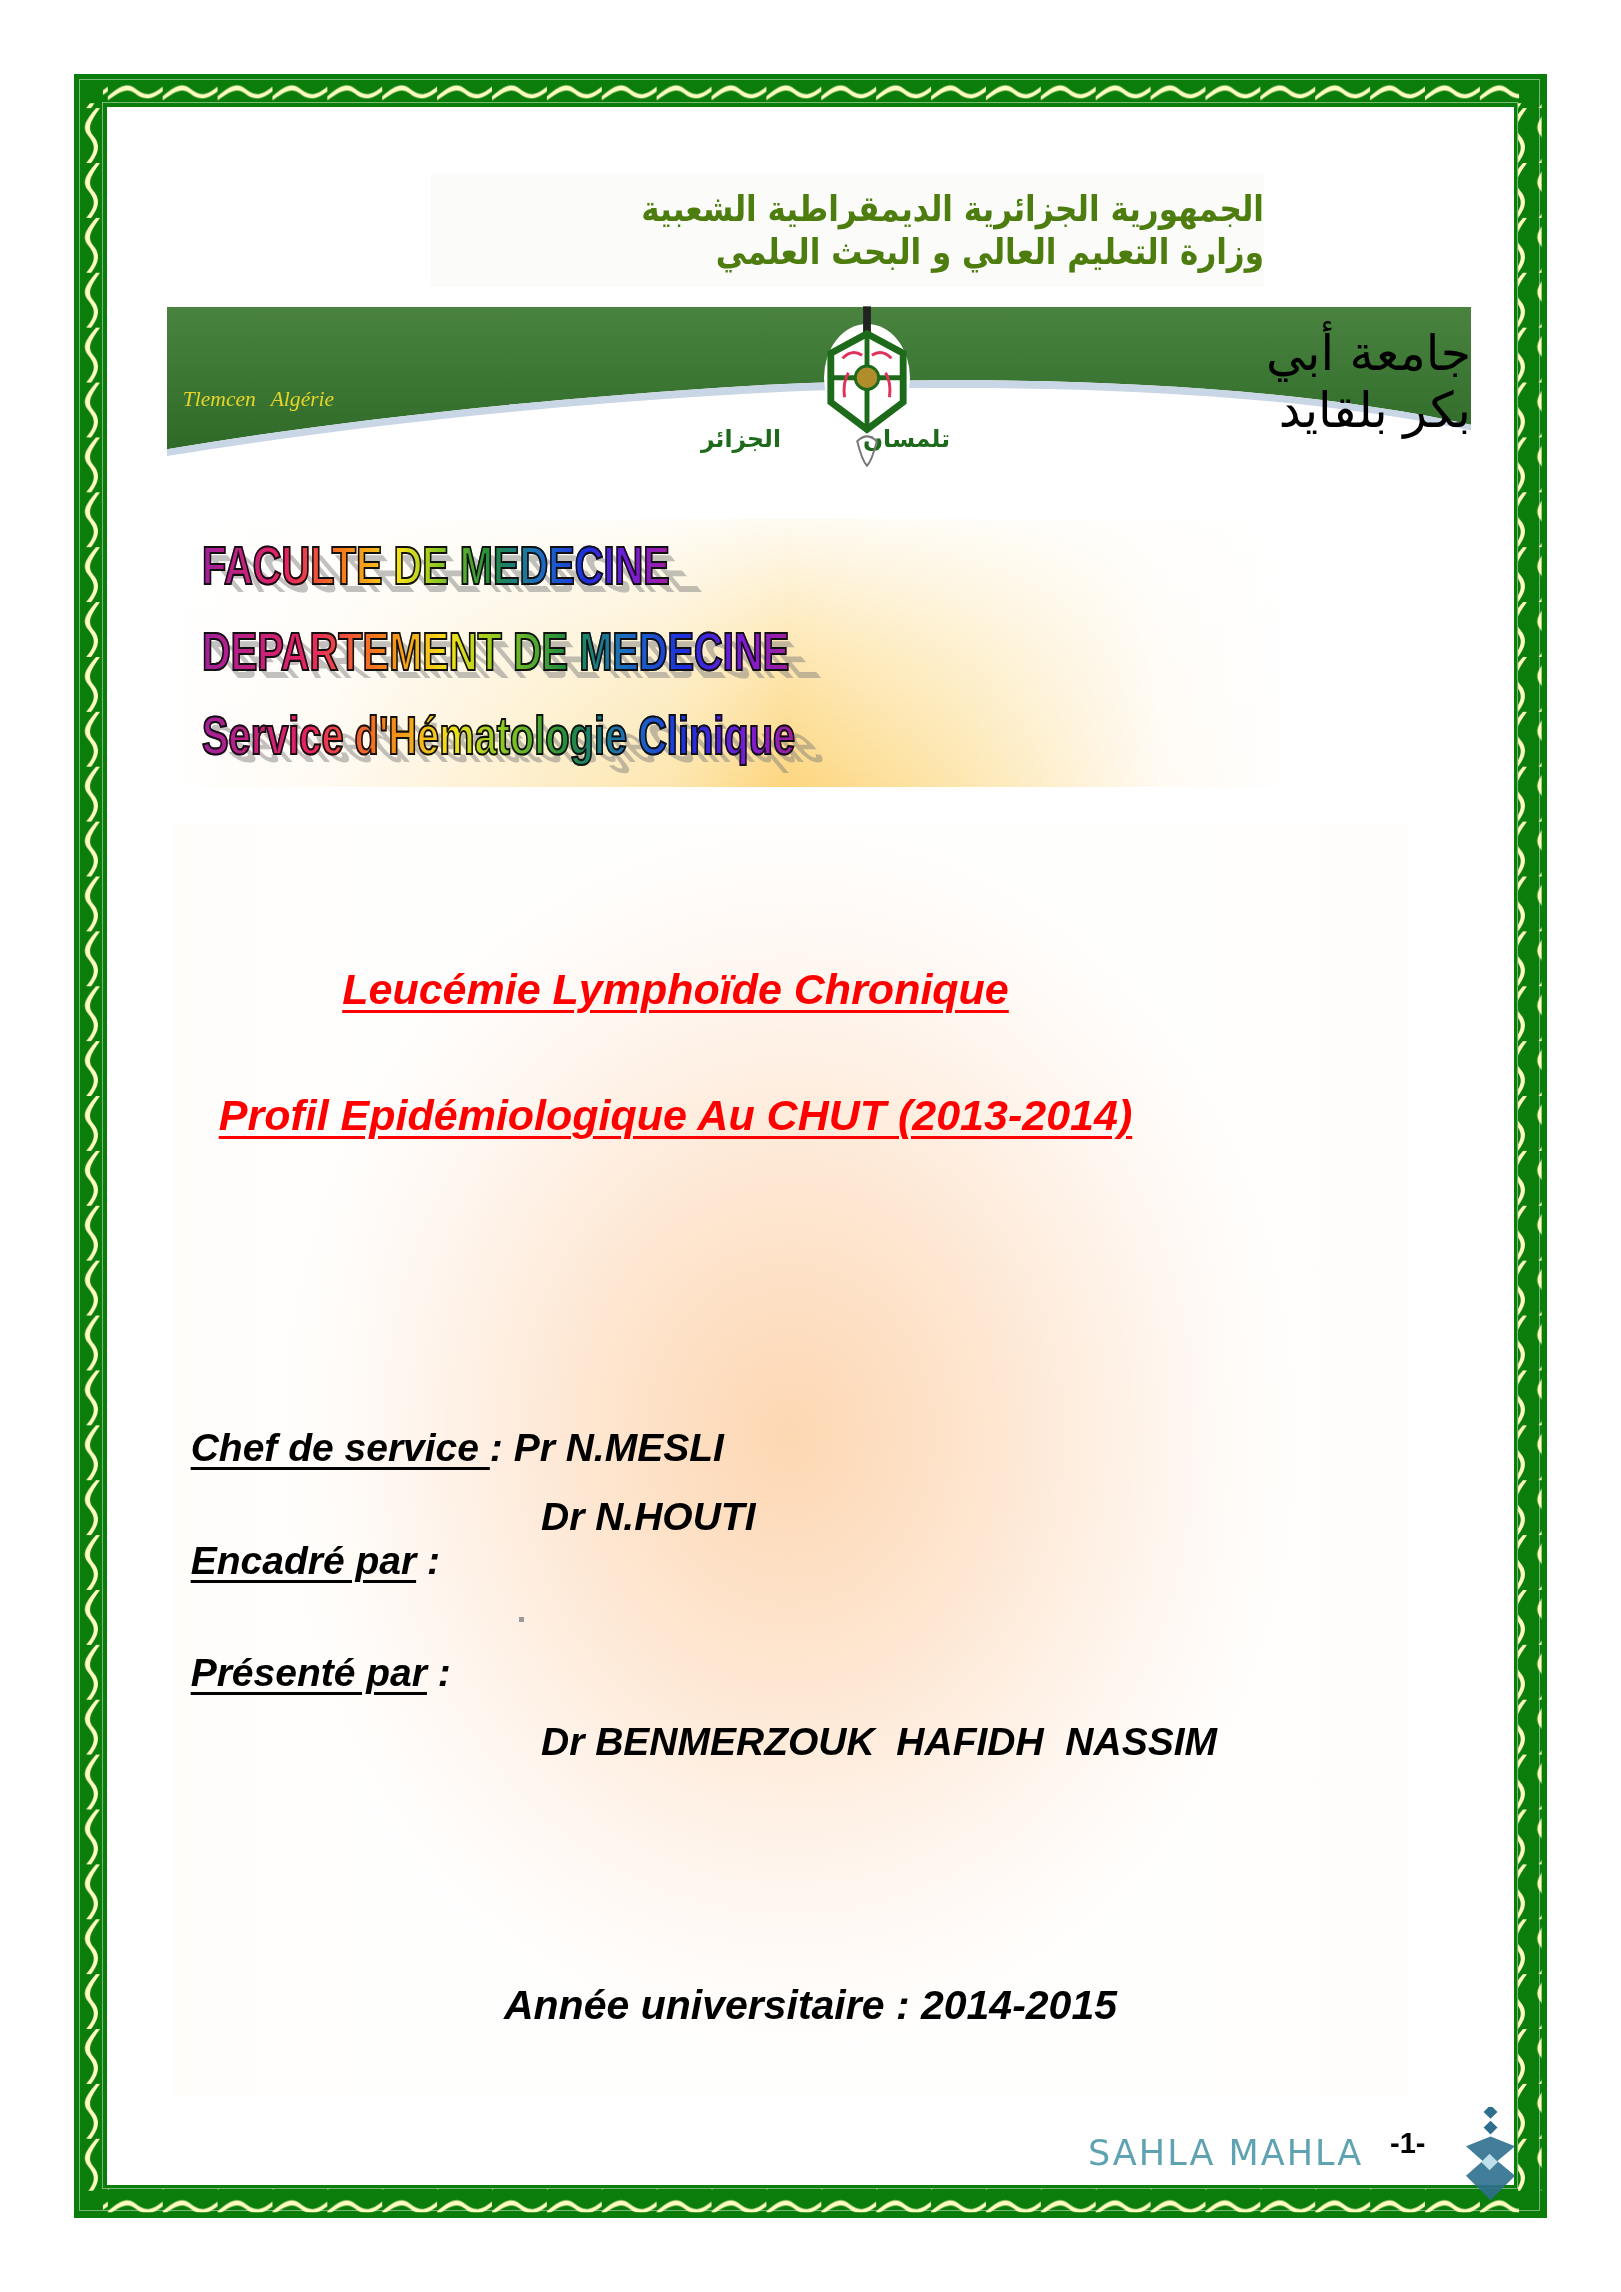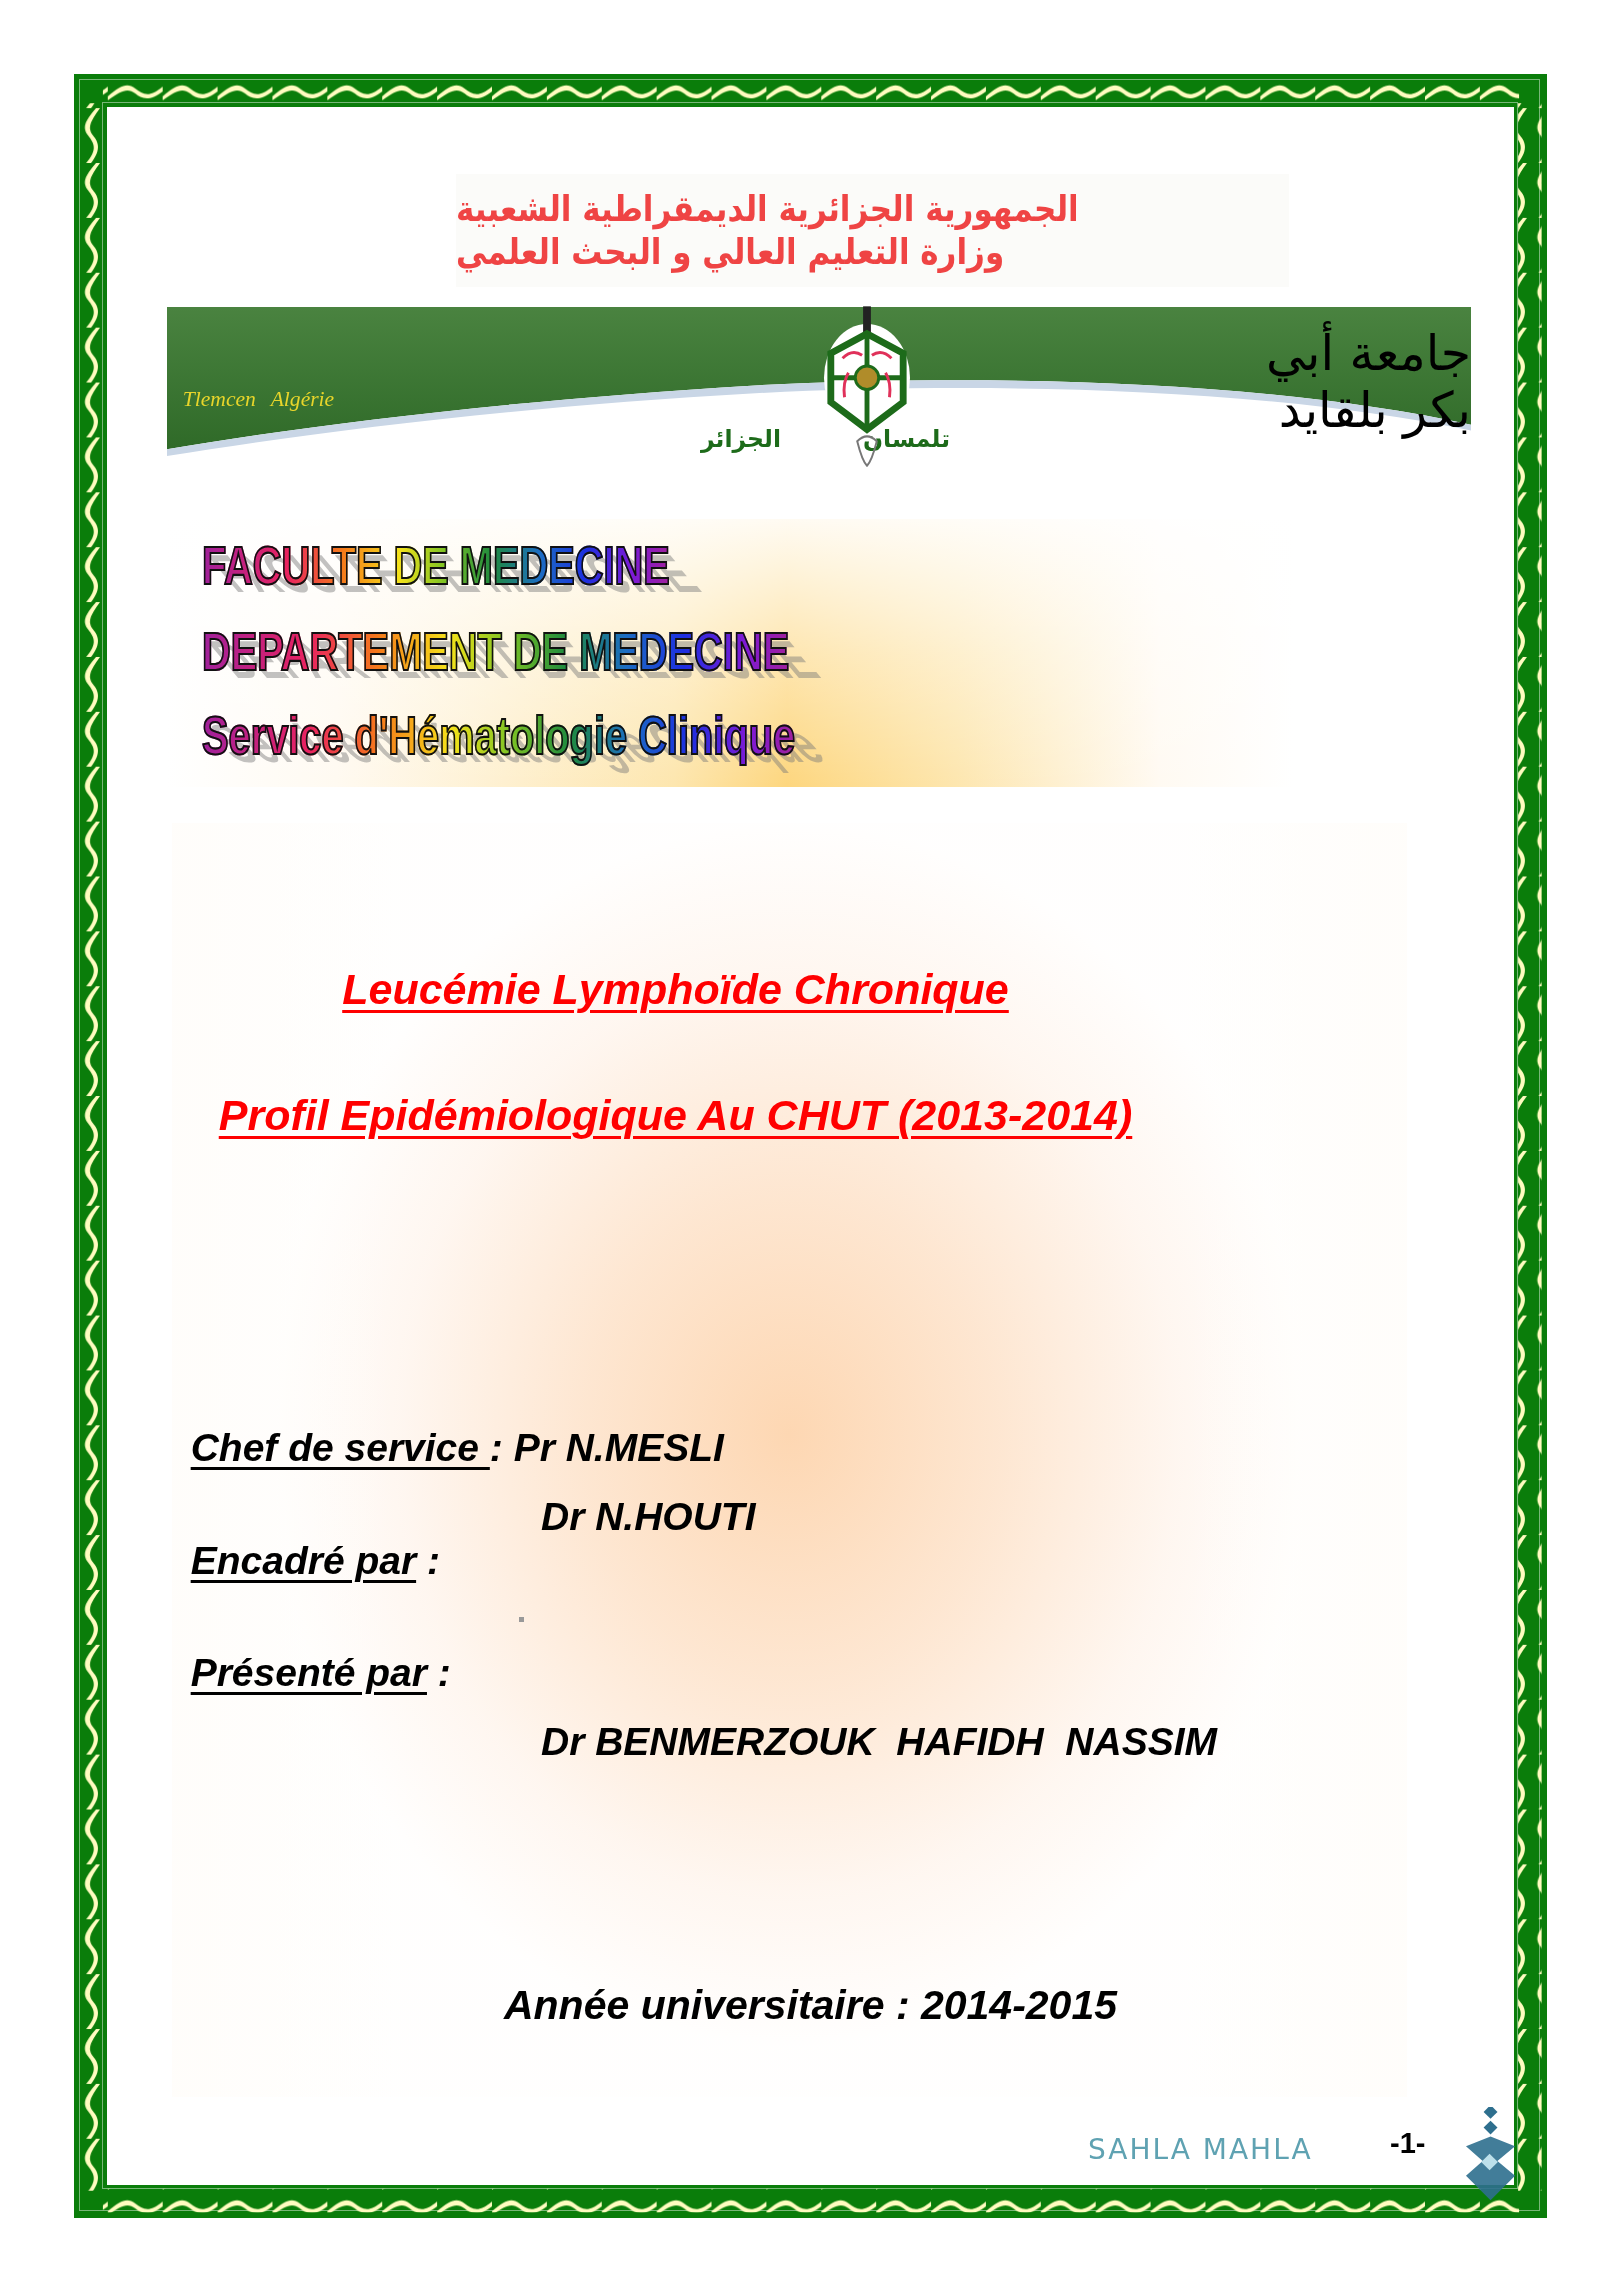--- a/index.html
+++ b/index.html
@@ -20,23 +20,23 @@
     pointer-events: none;
   }
   .frame-inner-line2 {
     position: absolute; left: 102px; top: 102px; width: 1416px; height: 2087px;
     box-sizing: border-box; border: 1px solid rgba(255,255,255,0.45);
     pointer-events: none;
   }
   .ribbon { position: absolute; pointer-events: none; }
   
   .ar-header {
-    position: absolute; left: 456px; top: 174px; width: 833px; height: 113px;
-    background: #fbfbf9; text-align: left; direction: rtl;
-    color: #ef4444; font-family: "DejaVu Sans", sans-serif; font-weight: bold;
+    position: absolute; left: 431px; top: 174px; width: 833px; height: 113px;
+    background: #fbfbf9; text-align: right; direction: rtl;
+    color: #4d7c0f; font-family: "DejaVu Sans", sans-serif; font-weight: bold;
   }
   .ar-header .l1 { font-size: 31px; margin-top: 15.7px; letter-spacing: 2px; transform: scaleY(1.15); }
   .ar-header .l2 { font-size: 31px; margin-top: 7.8px; letter-spacing: 2px; transform: scaleY(1.15); }
   
   .banner {
     position: absolute; left: 167px; top: 307px; width: 1304px; height: 152px;
     overflow: hidden;
   }
   .banner svg { position: absolute; left: 0; top: 0; }
   .banner .fr {
@@ -117,21 +117,21 @@
   .year {
     position: absolute; left: 0; width: 1621px; top: 1970px; text-align: center;
     font-weight: bold; font-style: italic; font-size: 41px; color: #000; margin-top: 12px;
   }
   
   .page-num {
     position: absolute; left: 1390px; top: 2127px; font-weight: bold; font-size: 29px; color: #000;
   }
   .watermark {
     position: absolute; left: 1088px; top: 2133px; font-family: "DejaVu Sans", sans-serif;
-    font-size: 28px; color: #5fa2b2; letter-spacing: 2px;
+    font-size: 35px; color: #5fa2b2; letter-spacing: 2px;
   }
   .wm-logo { position: absolute; left: 1458px; top: 2107px; }
 </style>
 </head>
 <body>
 
 <div class="frame"></div>
 <div class="frame-inner-line"></div>
 <div class="frame-inner-line2"></div>
 

